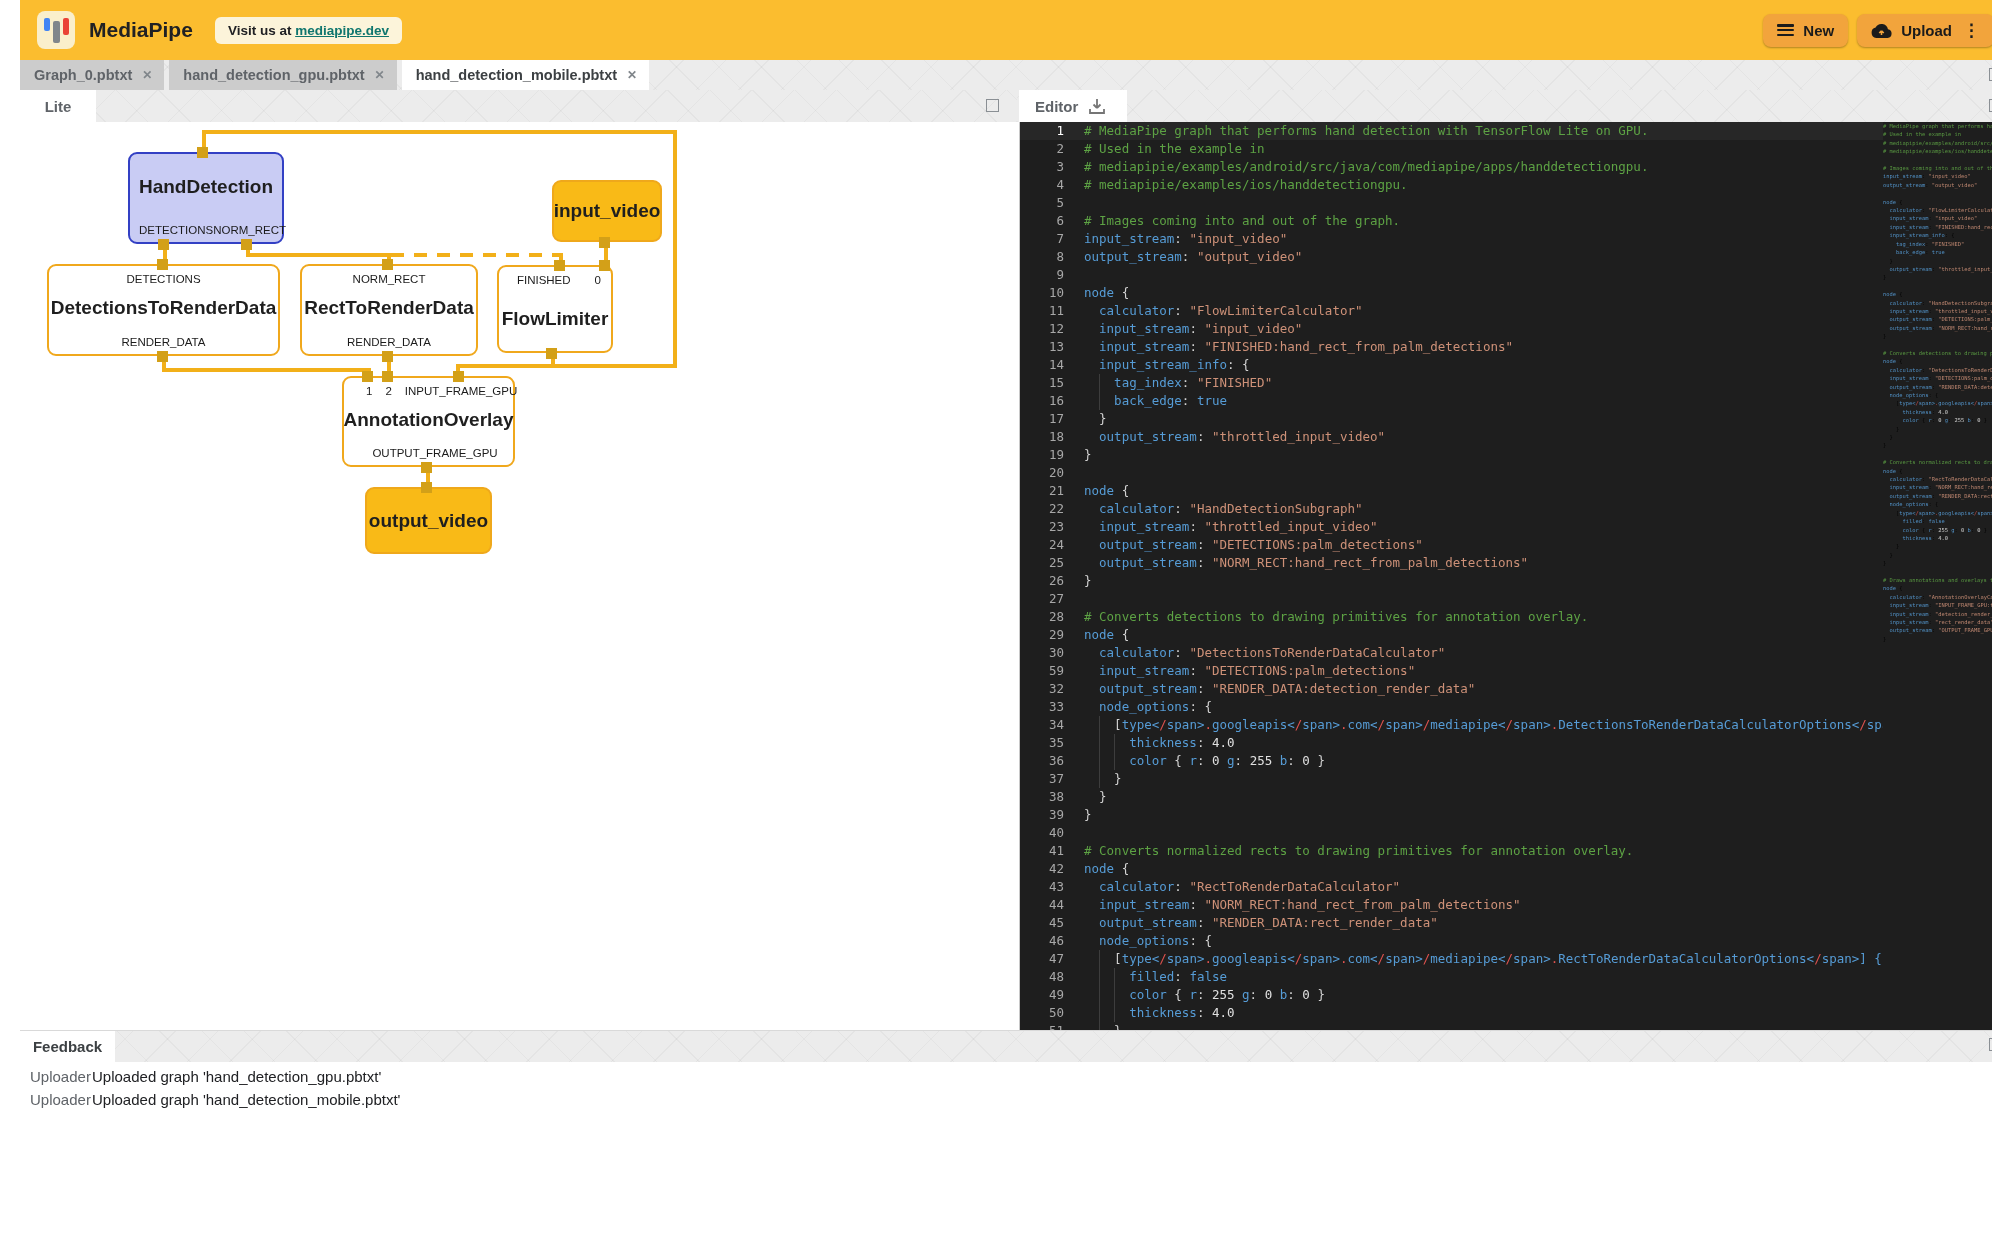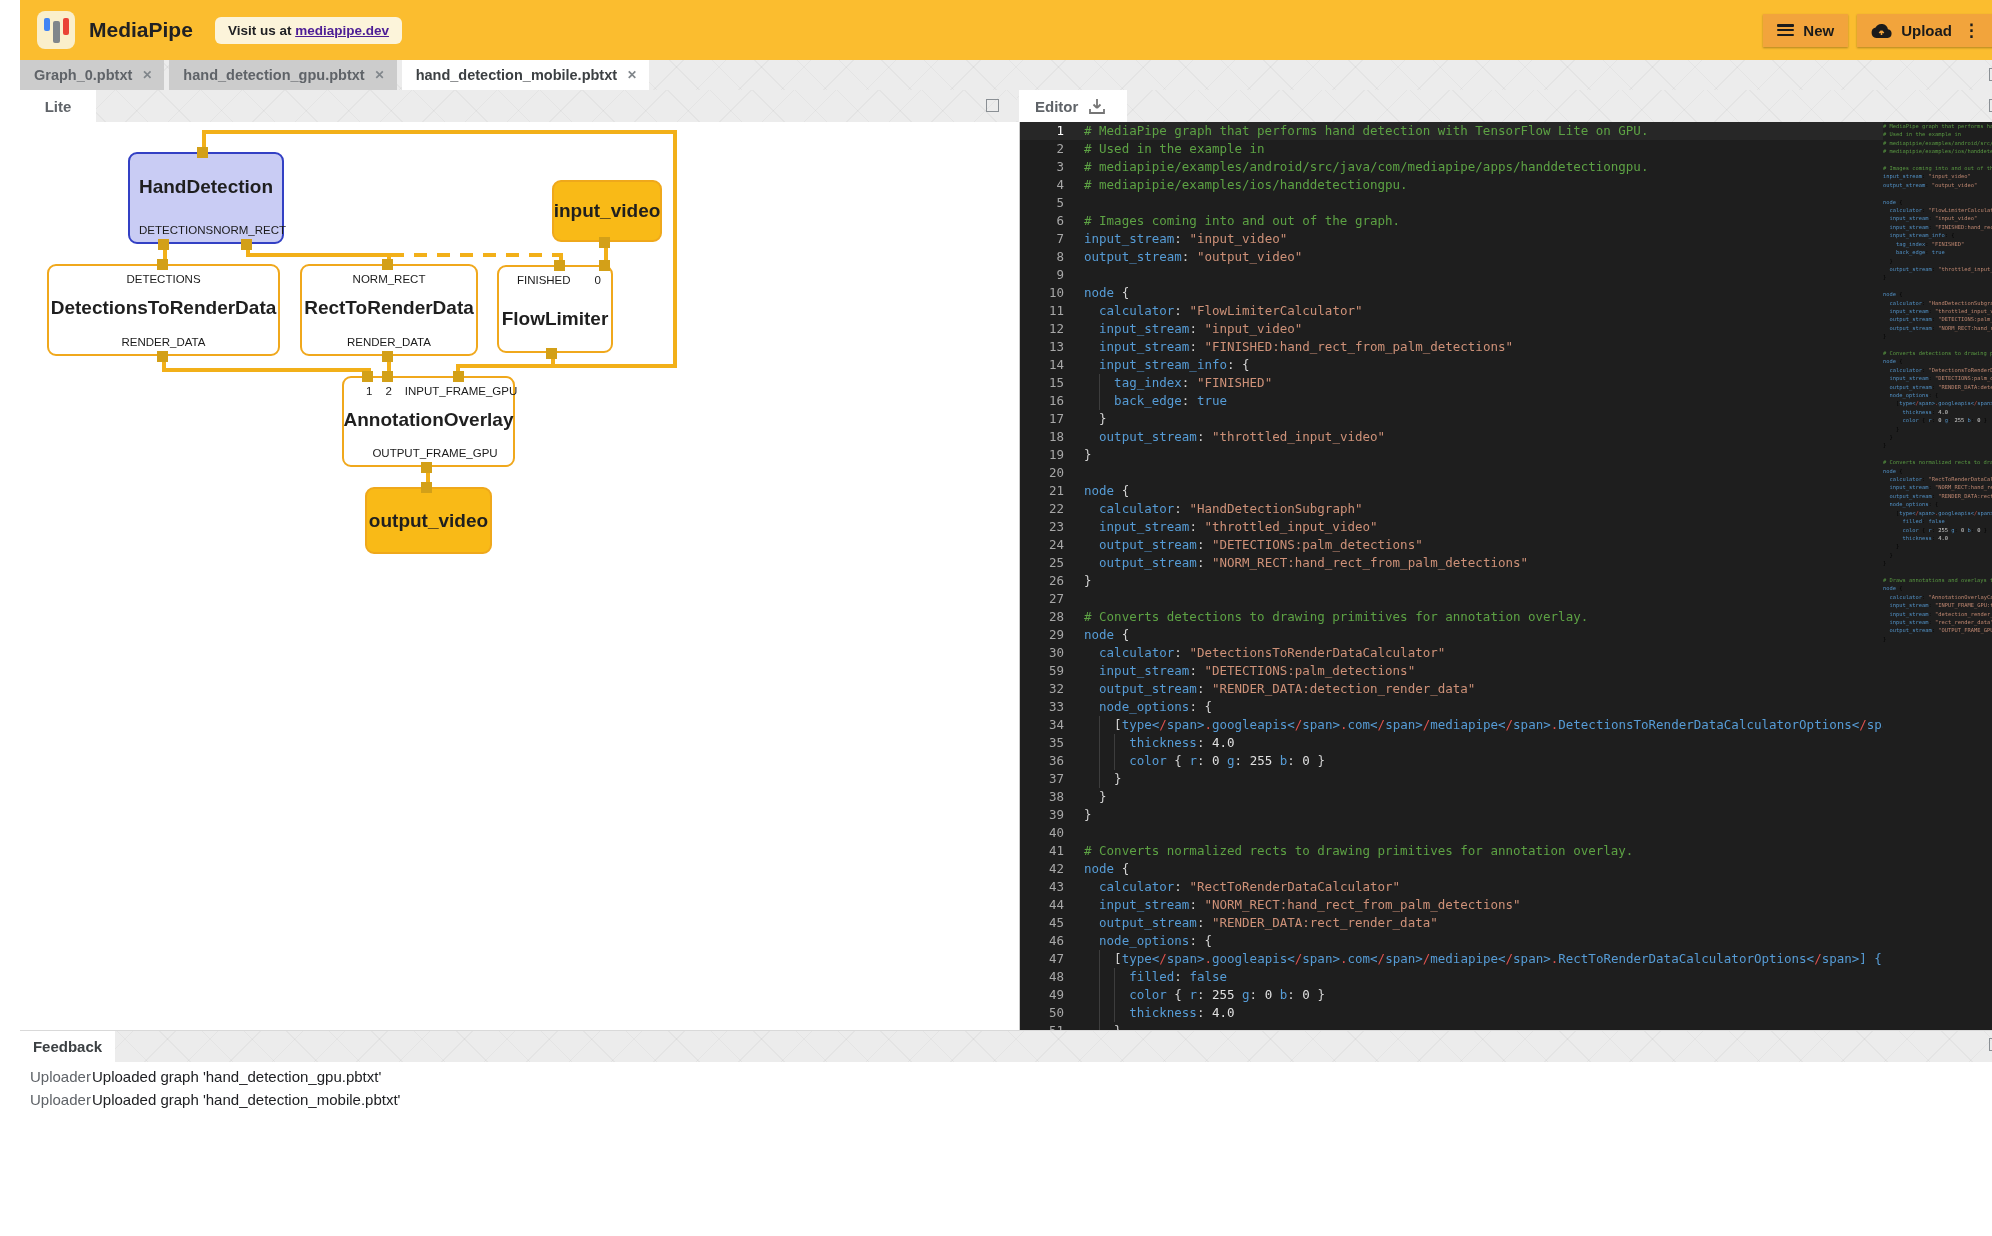--- a/index.html
+++ b/index.html
@@ -12,22 +12,22 @@
             background:#fbbd2f; display:flex; align-items:center; }
   .logo { width:38px; height:38px; margin-left:17px; background:#faefcb; border-radius:8px;
           position:relative; flex:0 0 auto; }
   .logo .bar { position:absolute; border-radius:2px; }
   .logo .b1 { left:7px;  top:7px;  width:6px; height:13px; background:#4285f4; }
   .logo .b2 { left:16px; top:10px; width:7px; height:22px; background:#80868b; }
   .logo .b3 { left:26px; top:7px;  width:6px; height:17px; background:#ea4335; }
   .app-title { margin-left:14px; font-size:21px; font-weight:bold; color:#202124; }
   .visit-pill { margin-left:22px; background:#fcf4da; border-radius:6px; padding:6px 13px;
                 font-size:13.5px; font-weight:bold; color:#202124; }
-  .visit-pill a { color:#4c1d95;text-align:right; }
-  .hbtn { height:33px; background:#f2a43c; border:none; border-radius:0; display:flex;
+  .visit-pill a { color:#0f766e;text-align:right; }
+  .hbtn { height:33px; background:#f2a43c; border:none; border-radius:8px; display:flex;
           align-items:center; padding:16px 14px; font-size:15px; font-weight:bold; color:#1b1b1b;
           box-shadow:0 1px 2px rgba(0,0,0,.3); cursor:pointer; font-family:inherit; }
   .hbtn .ic { margin-right:9px; display:flex; align-items:center; }
   .hamburger { width:17px; height:12px; display:flex; flex-direction:column; justify-content:space-between; }
   .hamburger i { display:block; height:2.5px; background:#1b1b1b; border-radius:1px; }
   .kebab { margin-left:11px; font-size:17px; font-weight:bold; letter-spacing:0; }
   .spacer { flex:1; }
   #new-btn { margin-right:9px; }
   #upload-btn { margin-right:18px; }
 

